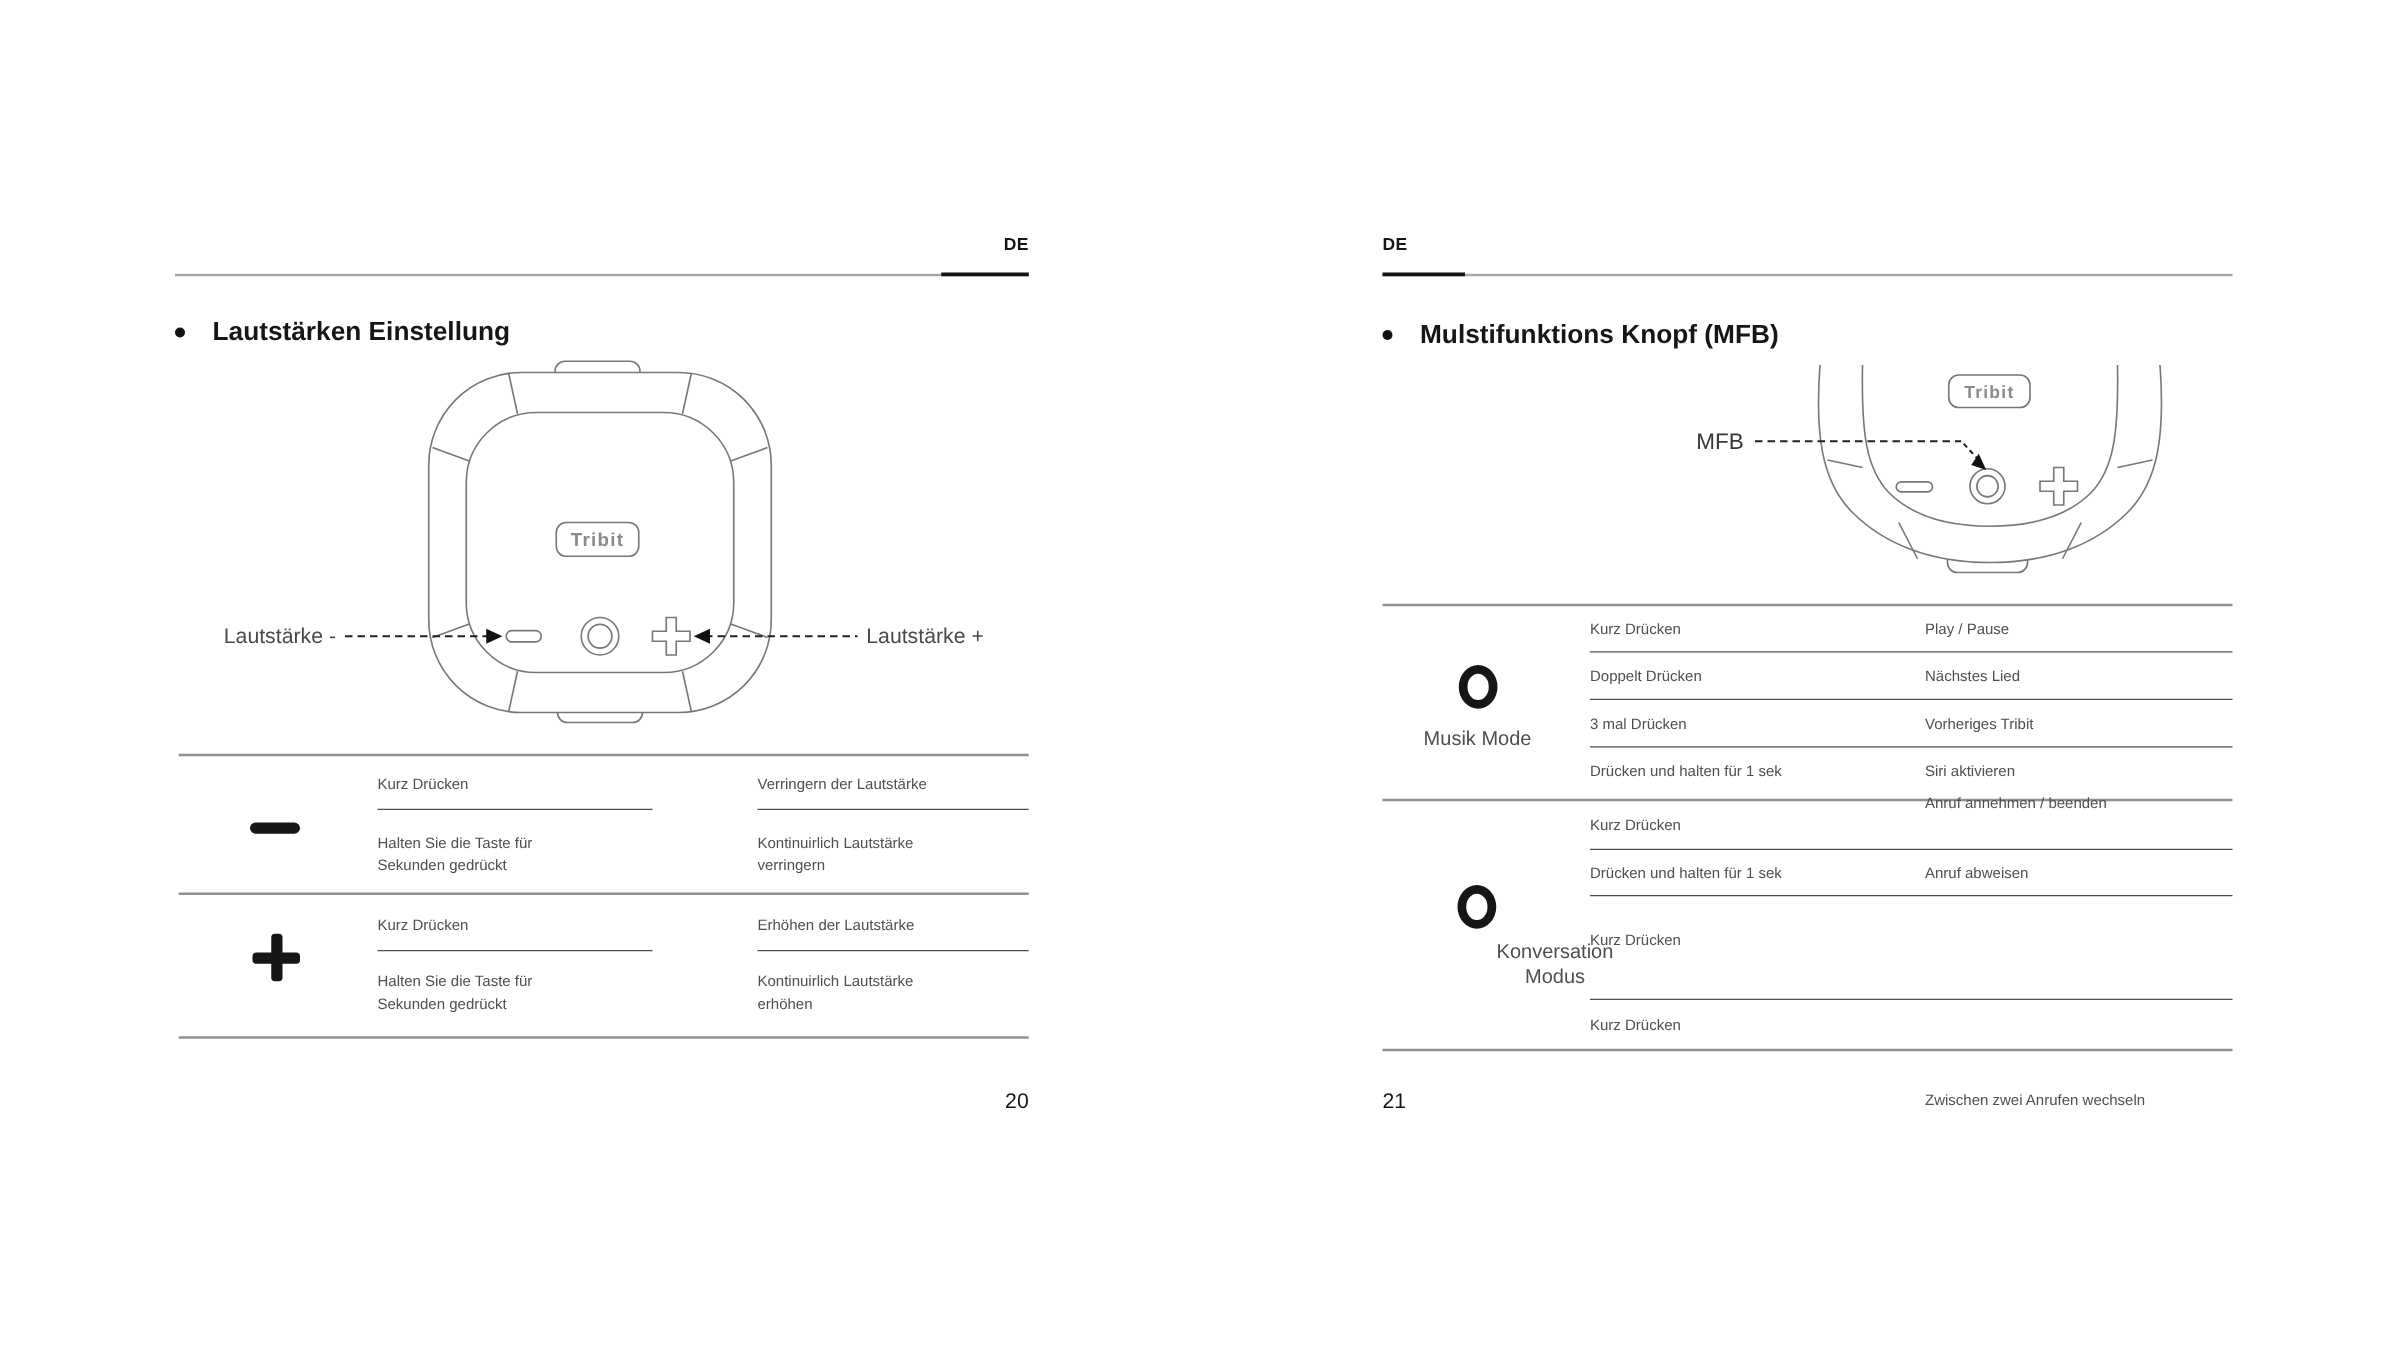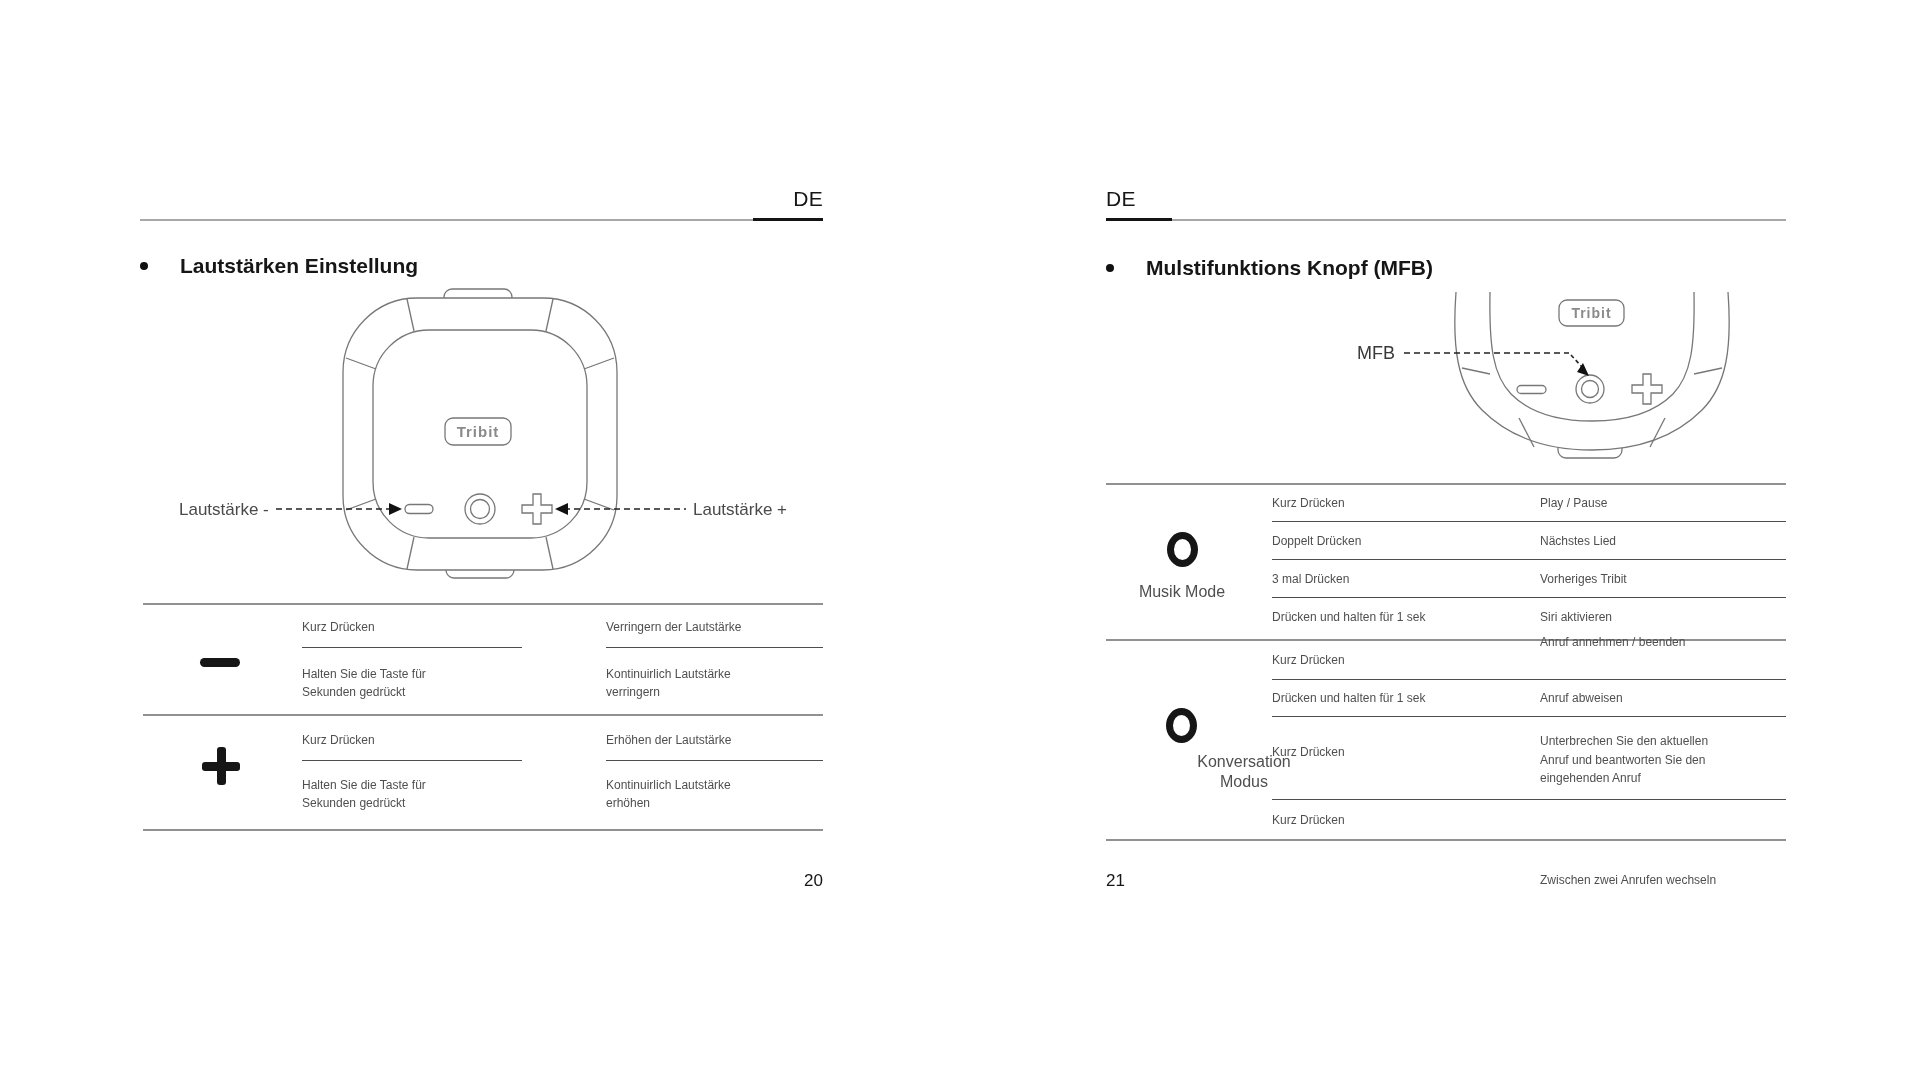--- a/index.html
+++ b/index.html
@@ -2,24 +2,24 @@
 <html><head>
 <meta charset="utf-8">
 <style>
   html,body{margin:0;padding:0;background:#e8e8e8;}
   .canvas{
     position:relative;width:1920px;height:1080px;background:#ffffff;
     font-family:"Liberation Sans","DejaVu Sans",sans-serif;
     color:#1a1a1a;overflow:hidden;
   }
   .abs{position:absolute;}
-  .lang{font-size:21px;font-weight:400;color:#161616;letter-spacing:.3px;}
+  .lang{font-size:14px;font-weight:700;color:#161616;letter-spacing:.3px;}
   .rule{height:2px;background:#a8a8a8;}
   .rule-black{height:3px;background:#141414;}
-  .title-row{display:flex;align-items:center;gap:32px;}
+  .title-row{display:flex;align-items:center;gap:22px;}
   .bullet{width:8px;height:8px;border-radius:50%;background:#111;flex:0 0 auto;}
   .title{font-size:21px;font-weight:700;color:#161616;white-space:nowrap;}
   .body-txt{font-size:12px;line-height:20px;color:#4f4f4f;white-space:nowrap;}
   .ml{white-space:pre-line;line-height:17.5px;}
   .ml2{white-space:pre-line;line-height:18.5px;}
   .tline{height:2px;background:#919191;}
   .subline{height:1px;background:#4d4d4d;}
   .pagenum{font-size:17px;color:#161616;}
   .sym-minus{background:#161616;border-radius:4.5px;}
   .plusbar{position:absolute;background:#161616;border-radius:3px;}
@@ -155,21 +155,18 @@
   <div class="abs body-txt" style="left:1272px;top:569px;">3 mal Drücken</div>
   <div class="abs body-txt" style="left:1540px;top:569px;">Vorheriges Tribit</div>
   <div class="abs body-txt" style="left:1272px;top:607px;">Drücken und halten für 1 sek</div>
   <div class="abs body-txt" style="left:1540px;top:607px;">Siri aktivieren</div>
 
   <div class="abs body-txt" style="left:1272px;top:650px;">Kurz Drücken</div>
   <div class="abs body-txt" style="left:1540px;top:632px;">Anruf annehmen / beenden</div>
   <div class="abs body-txt" style="left:1272px;top:688px;">Drücken und halten für 1 sek</div>
   <div class="abs body-txt" style="left:1540px;top:688px;">Anruf abweisen</div>
   <div class="abs body-txt" style="left:1272px;top:742px;">Kurz Drücken</div>
-  <div class="abs body-txt ml2" style="left:1540px;top:732px;">Unterbrechen Sie den aktuellen
-Anruf und beantworten Sie den
-eingehenden Anruf</div>
   <div class="abs body-txt" style="left:1272px;top:810px;">Kurz Drücken</div>
   <div class="abs body-txt" style="left:1540px;top:824px;margin-top:46px;">Zwischen zwei Anrufen wechseln</div>
 
   <div class="abs pagenum" style="left:1106px;top:871px;">21</div>
 
 </div>
 
 </body></html>

